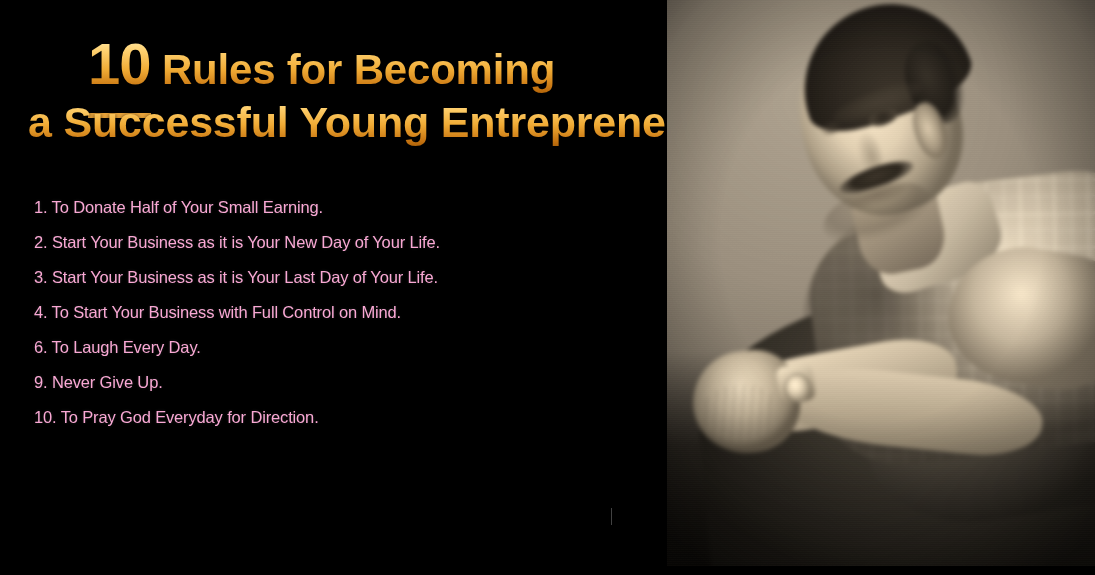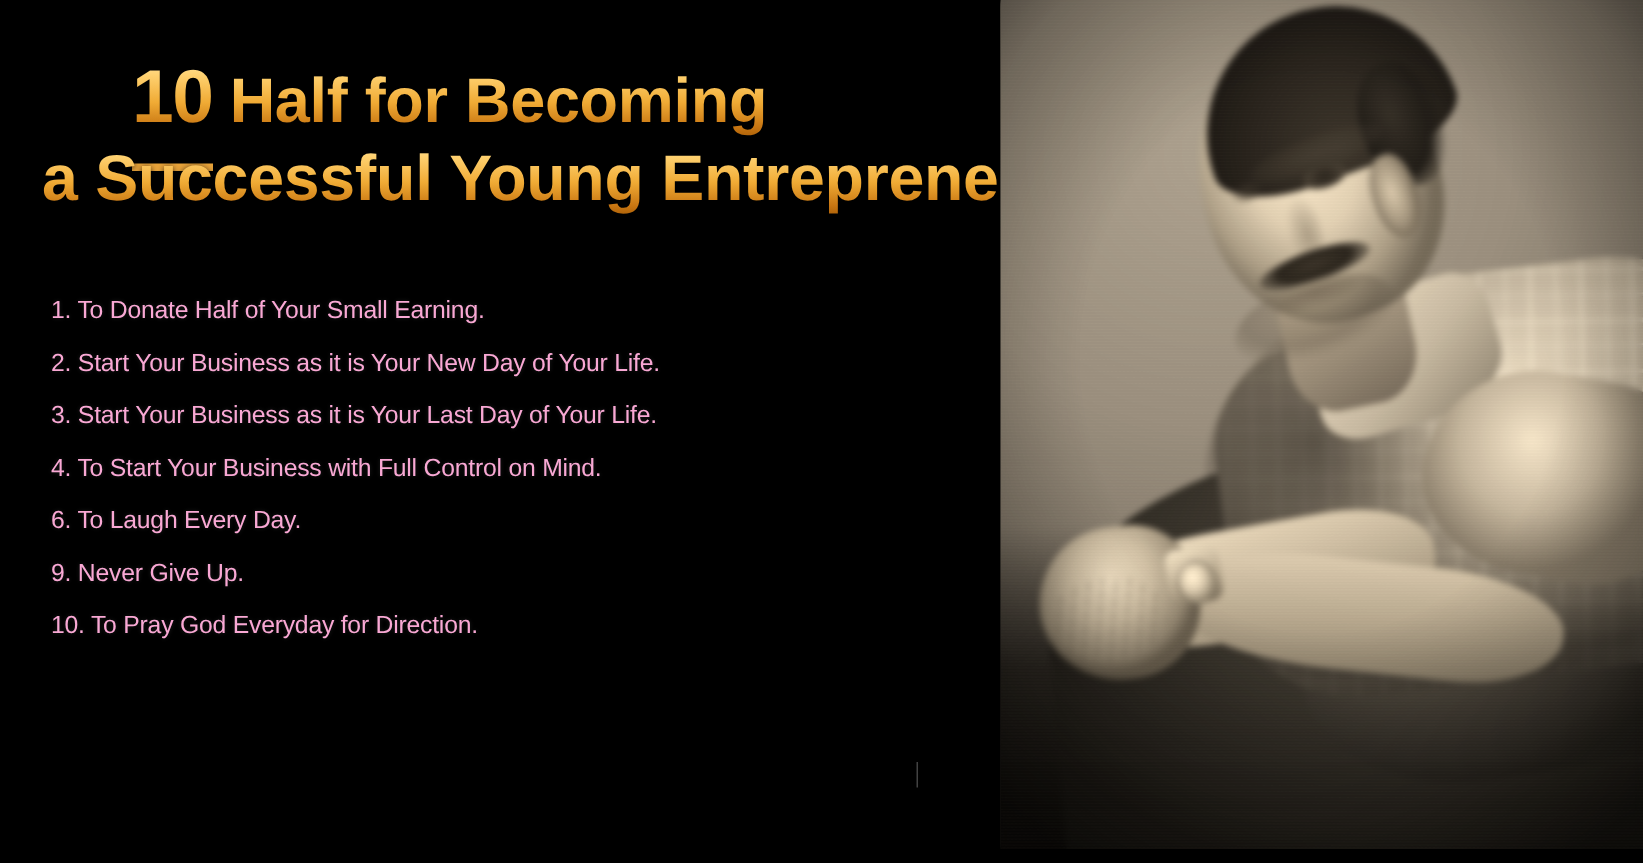--- a/index.html
+++ b/index.html
@@ -59,21 +59,21 @@
 
   #headline-line-1 {
     padding-left: 88px;
   }
   #headline-line-2 {
     padding-left: 28px;
     font-size: 43px;
   }
 
   .num-10 {
-    font-size: 50px;
+    font-size: 58px;
     letter-spacing: -1px;
     border-bottom: 5px solid currentColor;
     -webkit-text-fill-color: transparent;
     padding-bottom: 17px;
   }
 
   
   #rules-list {
     position: absolute;
     left: 0;
@@ -358,21 +358,21 @@
   }
 </style>
 </head>
 <body>
 
 <div id="poster">
 
   <div id="text-panel">
 
     <div id="headline">
-      <div class="headline-line" id="headline-line-1"><span class="num-10">10</span><span> Half for Becoming</span></div>
+      <div class="headline-line" id="headline-line-1"><span class="num-10">10</span><span> Rules for Becoming</span></div>
       <div class="headline-line" id="headline-line-2">a Successful Young Entrepreneur</div>
     </div>
 
     <ul id="rules-list">
       <li class="rule-item"><span class="rule-num">1.</span> <span class="rule-text">To   Donate Half of  Your Small Earning.</span></li>
       <li class="rule-item"><span class="rule-num">2.</span> <span class="rule-text">Start    Your Business as it is Your New Day of Your Life.</span></li>
       <li class="rule-item"><span class="rule-num">3.</span> <span class="rule-text">Start   Your Business as it is Your Last Day of Your Life.</span></li>
       <li class="rule-item"><span class="rule-num">4.</span> <span class="rule-text">To   Start Your Business with Full Control on Mind.</span></li>
       <li class="rule-item"><span class="rule-num">6.</span> <span class="rule-text">To   Laugh Every Day.</span></li>
       <li class="rule-item"><span class="rule-num">9.</span> <span class="rule-text">Never Give Up.</span></li>

